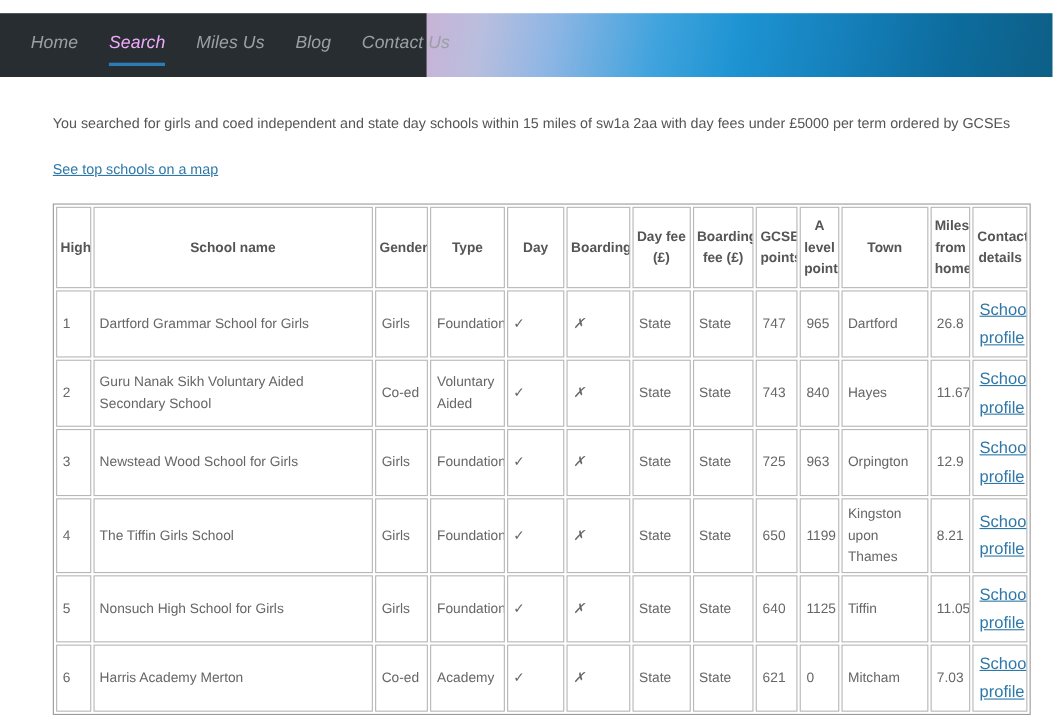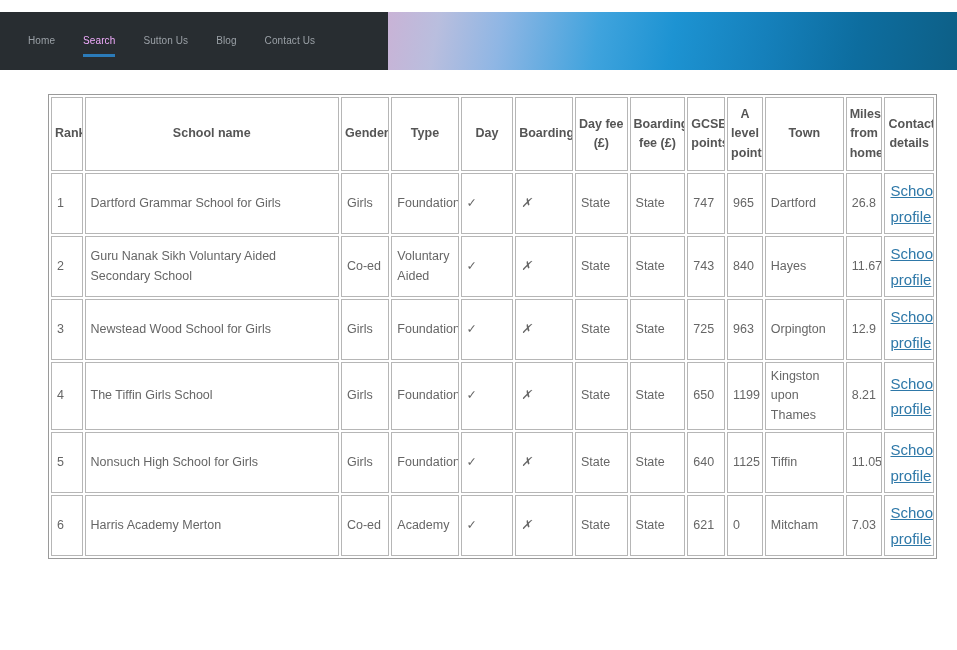--- a/index.html
+++ b/index.html
@@ -28,26 +28,27 @@
     width: 388px;
     background: #282d31;
     display: flex;
     align-items: center;
     padding-left: 28px;
     box-sizing: border-box;
   }
   .nav-item {
     position: relative;
     color: #9aa0a6;
-    font-size: 10px;
+    font-size: 16px;
     padding: 0 0 2px 0;
     margin-right: 28px;
     text-decoration: none;
     white-space: nowrap;
     letter-spacing: .1px;
+    font-style: italic;
   }
   .nav-item.active {
     color: #f0abfc;
   }
   .nav-item.active::after {
     content: "";
     position: absolute;
     left: 0;
     right: 0;
     bottom: -9px;
@@ -157,52 +158,54 @@
     line-height: 1.7;
   }
 </style>
 </head>
 <body>
 
 <div class="header-wrap">
   <nav class="navbar">
     <a class="nav-item" href="#">Home</a>
     <a class="nav-item active" href="#">Search</a>
-    <a class="nav-item" href="#">Sutton Us</a>
+    <a class="nav-item" href="#">Miles Us</a>
     <a class="nav-item" href="#">Blog</a>
     <a class="nav-item" href="#">Contact Us</a>
   </nav>
   <div class="banner"></div>
 </div>
 
 <div class="content">
 
-
-
+  <p class="search-desc">You searched for girls and coed independent and state day schools within 15 miles of sw1a 2aa with day fees under £5000 per term ordered by GCSEs</p>
+
+
+  <p class="map-line"><a class="map-link" href="#">See top schools on a map</a></p>
 
   <div class="table-wrap">
     <table class="results">
       <colgroup>
         <col class="c-rank">
           <col class="c-name">
           <col class="c-gender">
           <col class="c-type">
         <col class="c-day">
           <col class="c-board">
           <col class="c-dayfee">
           <col class="c-bofee">
         <col class="c-gcse">
           <col class="c-alevel">
           <col class="c-town">
           <col class="c-miles">
           <col class="c-contact">
       </colgroup>
       <thead>
         <tr>
-          <th>Rank</th>
+          <th>High</th>
           <th>School name</th>
           <th>Gender</th>
           <th>Type</th>
           <th>Day</th>
           <th>Boarding</th>
           <th>Day fee (£)</th>
           <th>Boarding fee (£)</th>
           <th>GCSE points</th>
           <th>A level points</th>
           <th>Town</th>

